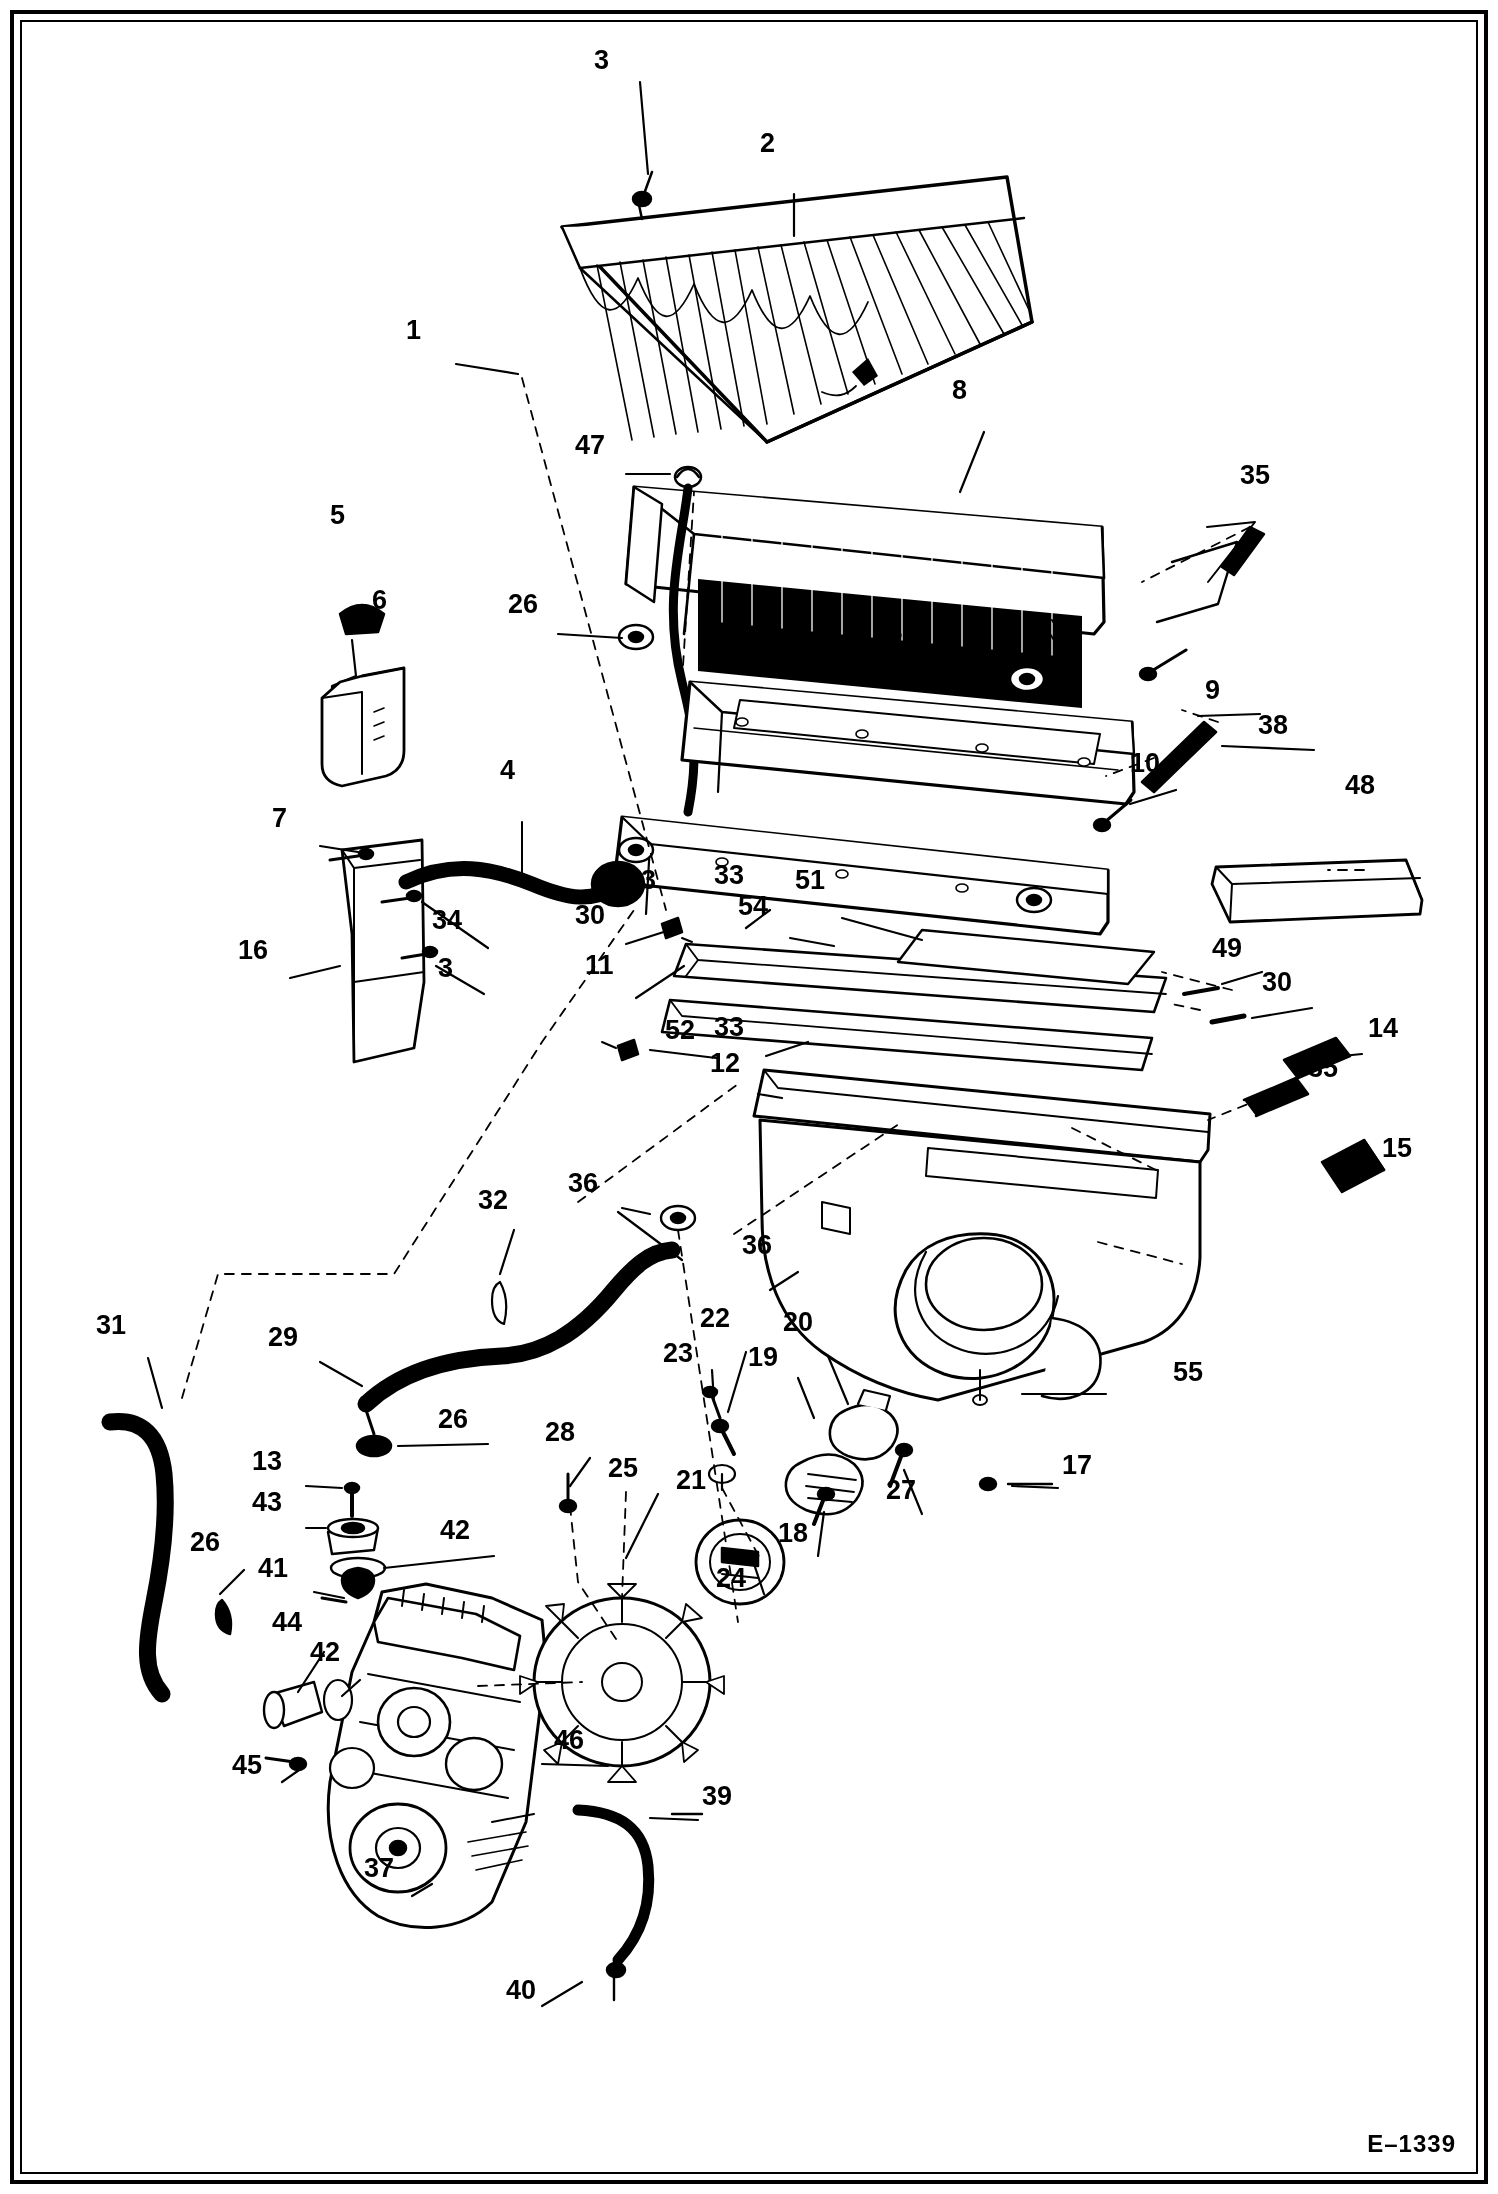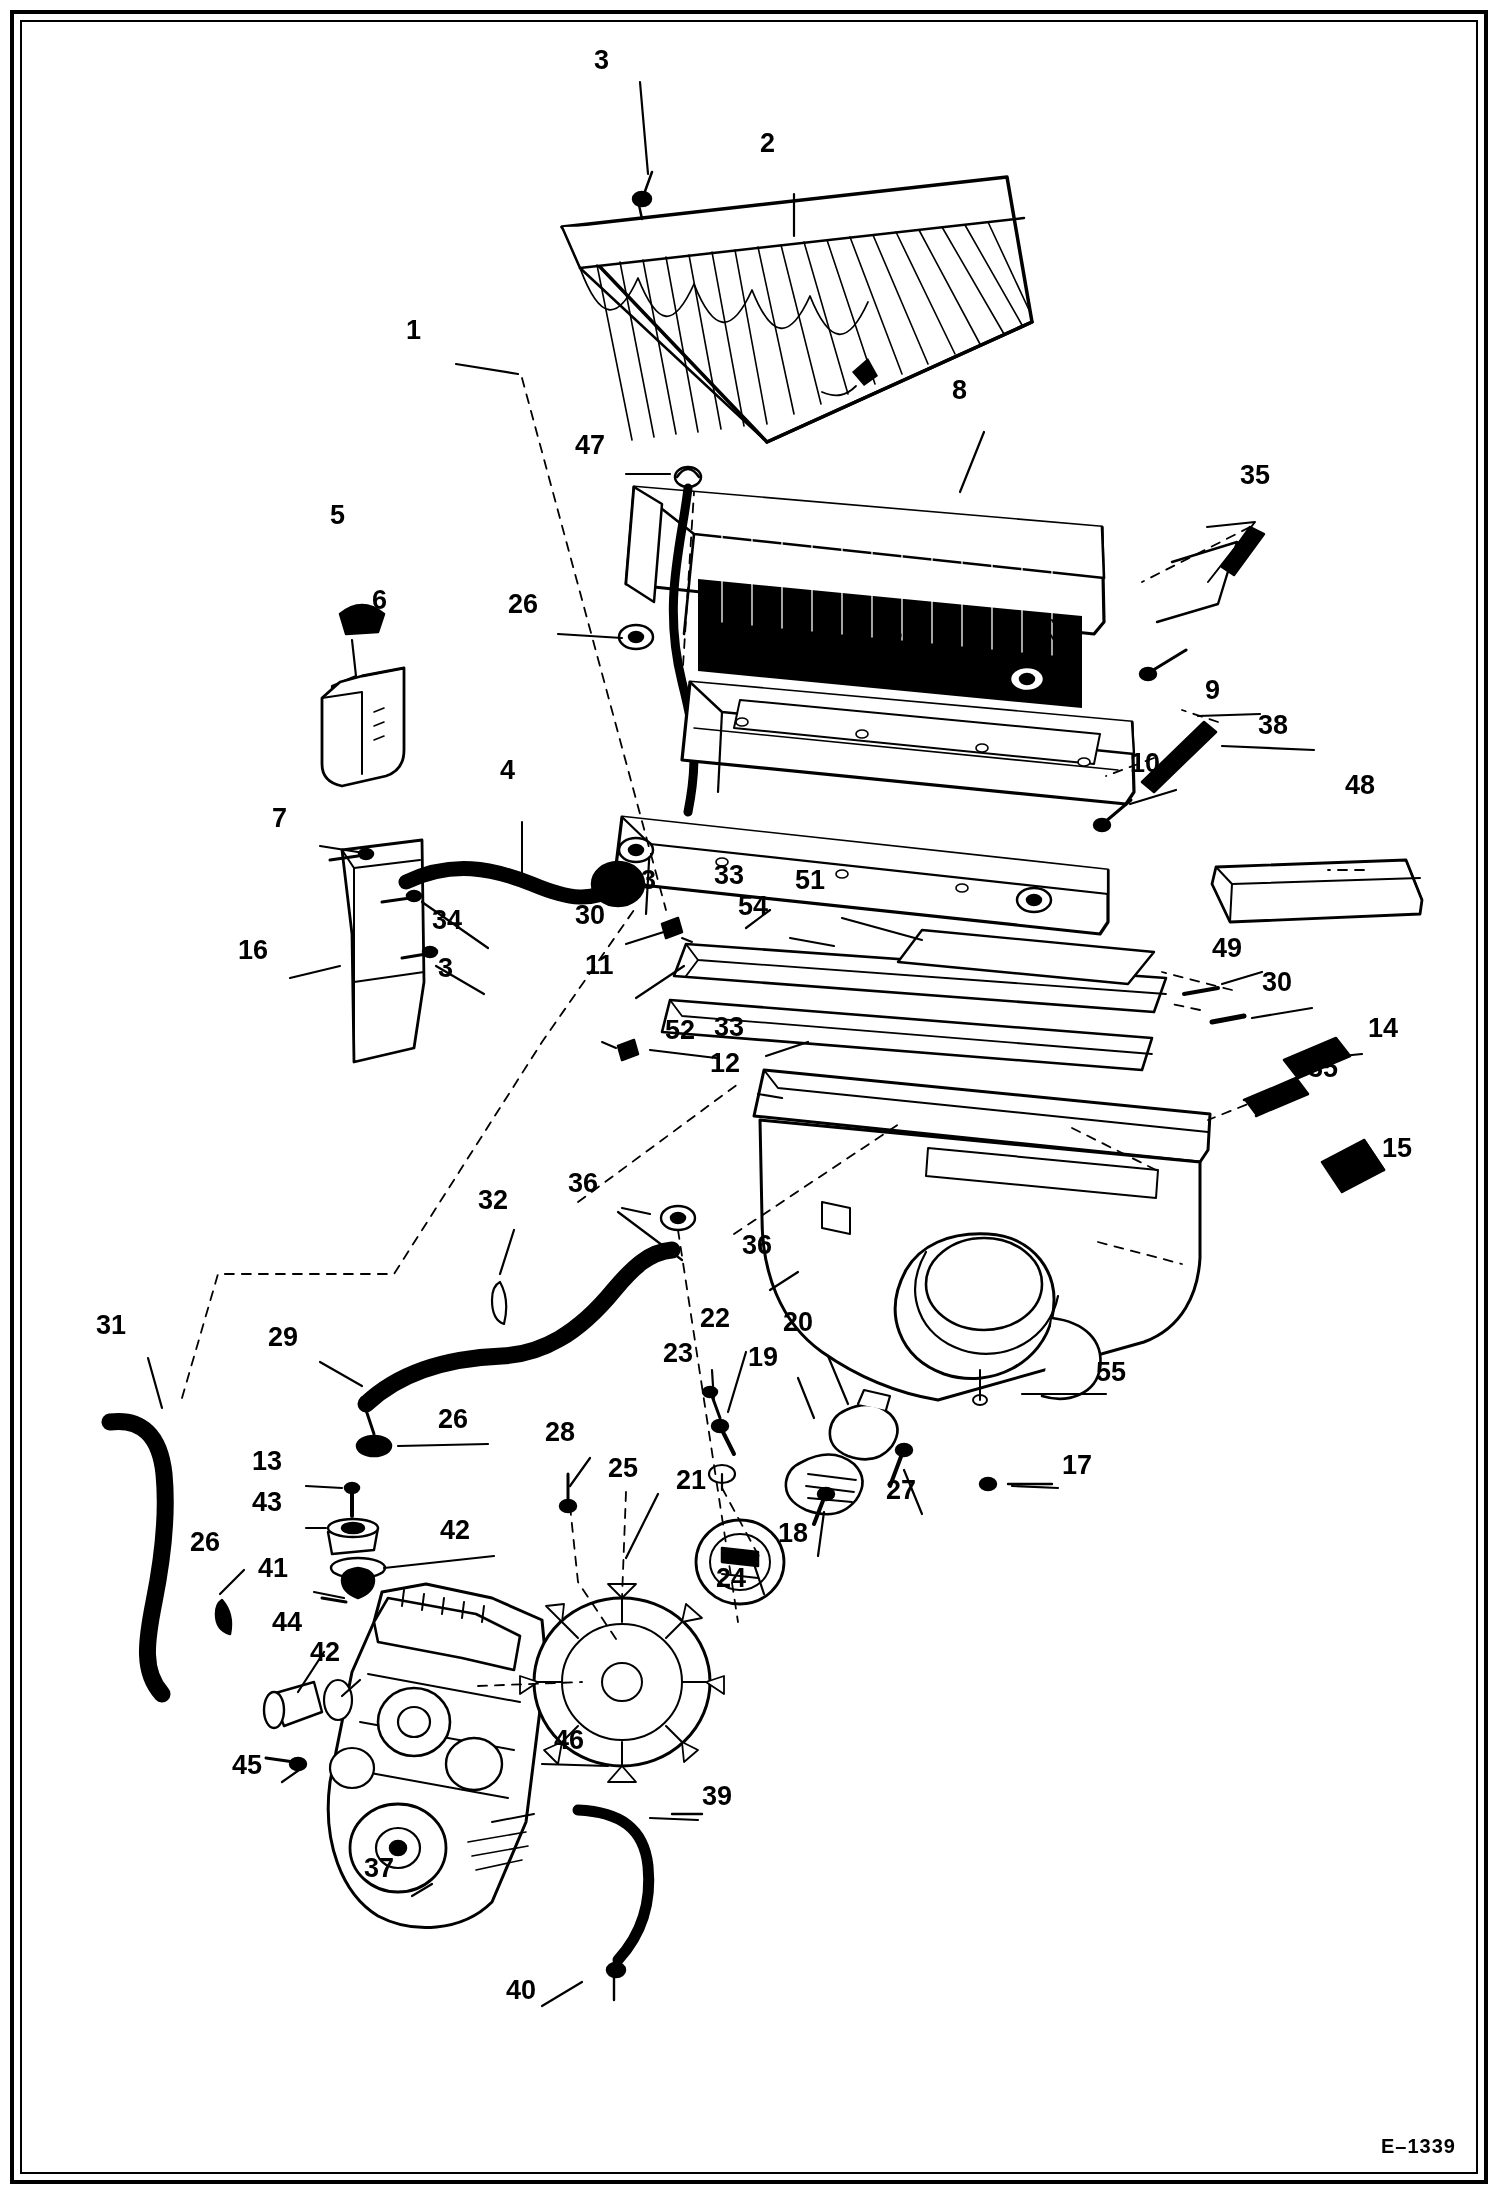--- a/index.html
+++ b/index.html
@@ -51,21 +51,21 @@
     color: #000;
     line-height: 1;
     white-space: nowrap;
   }
   #drawing-code {
     position: absolute;
     right: 42px;
     bottom: 36px;
     font-family: "Liberation Sans", sans-serif;
     font-weight: bold;
-    font-size: 20px;
+    font-size: 24px;
     letter-spacing: 1px;
     color: #000;
   }
   svg.art-svg {
     position: absolute;
     left: 0;
     top: 0;
     width: 100%;
     height: 100%;
   }
@@ -538,21 +538,21 @@
   <div class="callout" style="left:1262px; top:969px;">30</div>
   <div class="callout" style="left:665px;  top:1017px;">52</div>
   <div class="callout" style="left:714px;  top:1014px;">33</div>
   <div class="callout" style="left:1368px; top:1015px;">14</div>
   <div class="callout" style="left:1308px; top:1055px;">35</div>
   <div class="callout" style="left:710px;  top:1050px;">12</div>
   <div class="callout" style="left:1382px; top:1135px;">15</div>
   <div class="callout" style="left:568px;  top:1170px;">36</div>
   <div class="callout" style="left:478px;  top:1179px;margin-top:8px;">32</div>
   <div class="callout" style="left:742px;  top:1232px;">36</div>
-  <div class="callout" style="left:1096px; top:1359px;">55</div>
+  <div class="callout" style="left:1173px; top:1359px;">55</div>
   <div class="callout" style="left:268px;  top:1324px;">29</div>
   <div class="callout" style="left:783px;  top:1309px;">20</div>
   <div class="callout" style="left:700px;  top:1305px;">22</div>
   <div class="callout" style="left:663px;  top:1340px;">23</div>
   <div class="callout" style="left:748px;  top:1344px;">19</div>
   <div class="callout" style="left:96px;   top:1312px;">31</div>
   <div class="callout" style="left:438px;  top:1406px;">26</div>
   <div class="callout" style="left:545px;  top:1419px;">28</div>
   <div class="callout" style="left:252px;  top:1448px;">13</div>
   <div class="callout" style="left:676px;  top:1453px;margin-top:14px;">21</div>

